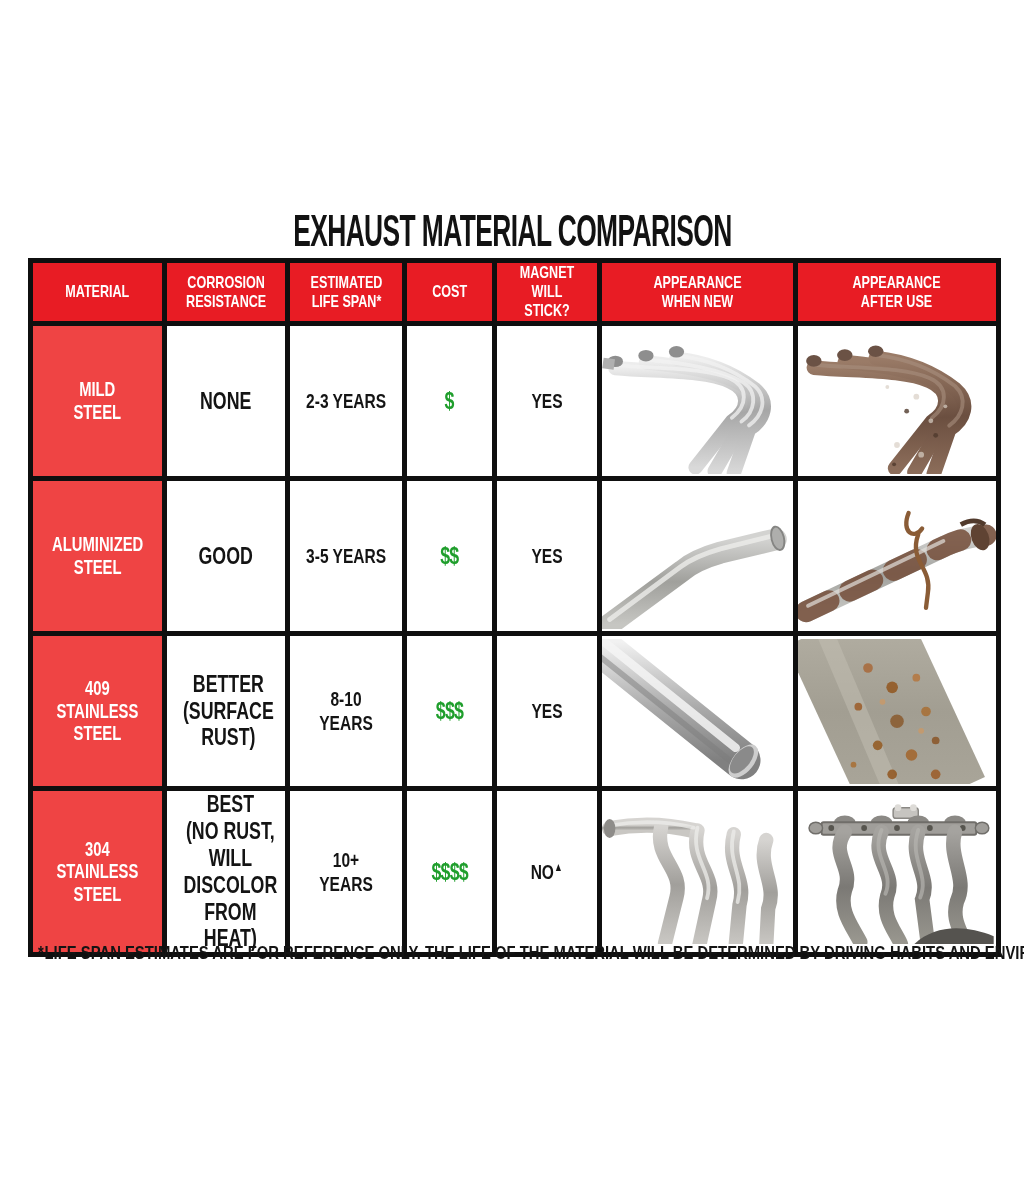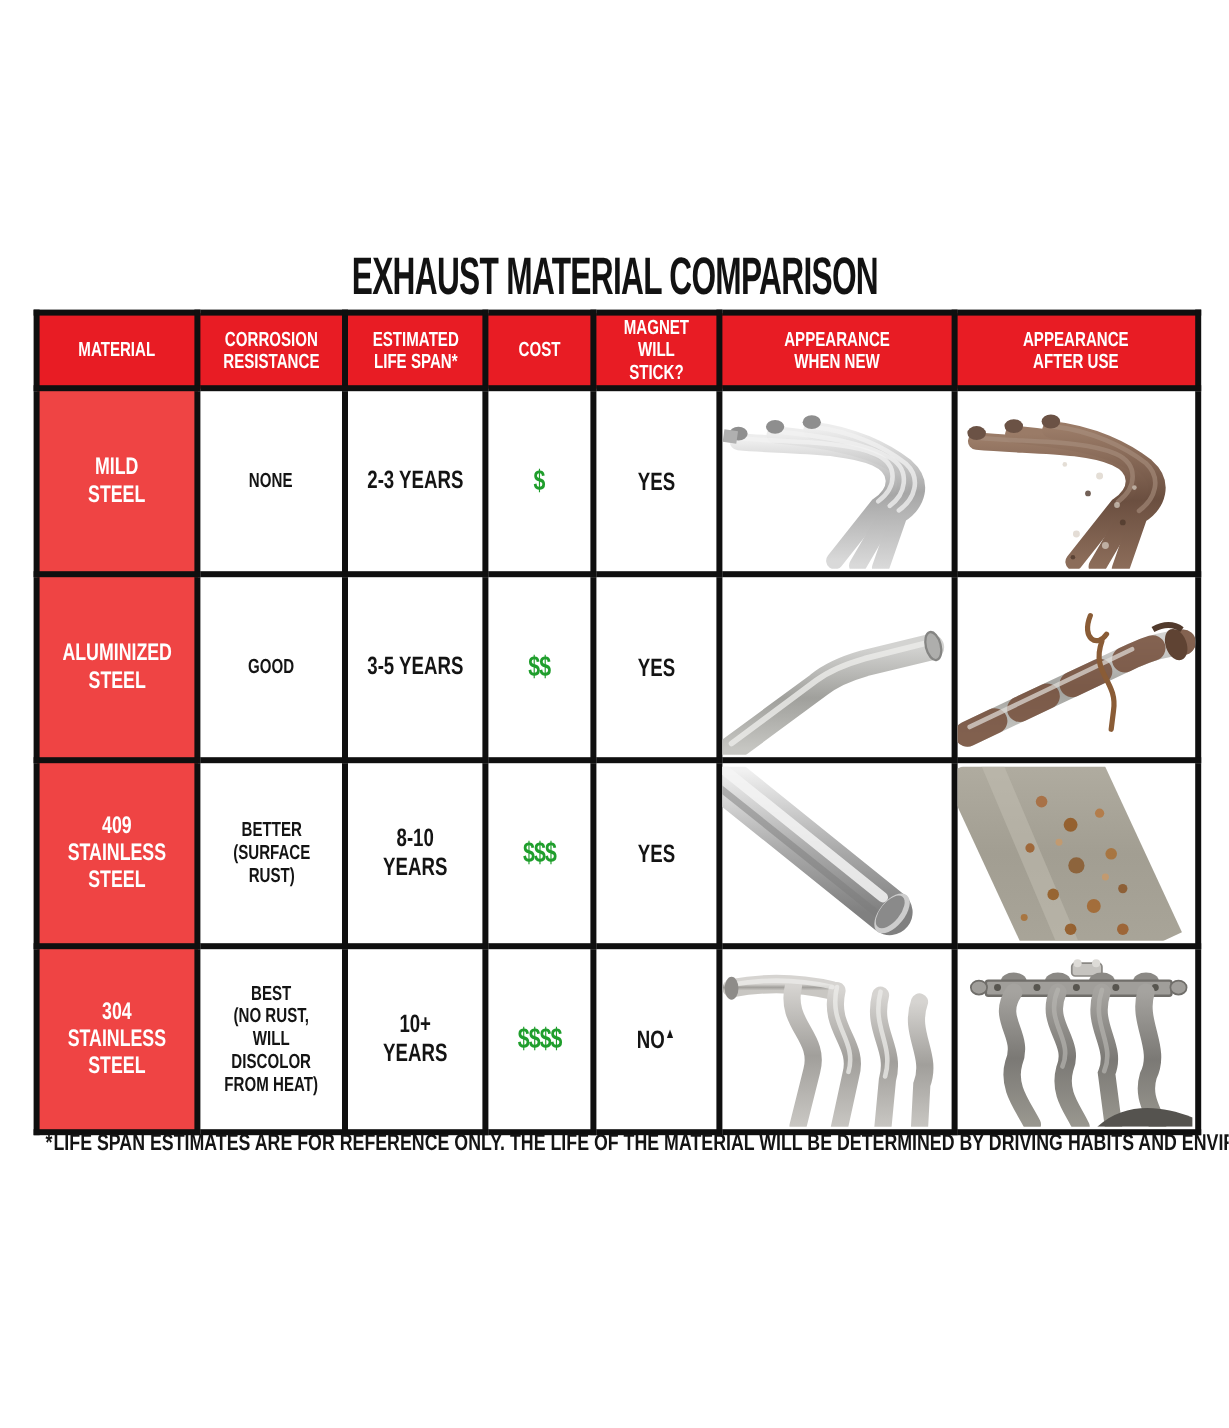--- a/index.html
+++ b/index.html
@@ -19,21 +19,21 @@
   table.cmp {
     position:absolute; left:28px; top:258px; width:968px;
     border-collapse:collapse; table-layout:fixed;
   }
   table.cmp th, table.cmp td { border:5px solid #0f0f0f; text-align:center; vertical-align:middle; padding:0; }
   tr.hdr  { height:58px; }
   tr.row  { height:155px; }
   th.hcell { background:#e81c24; color:#ffffff; font-size:17px; font-weight:bold; }
   td.mat   { background:#ef4444; color:#ffffff; font-size:20px; font-weight:bold; }
   td.val   { background:#ffffff; color:#141414; font-size:21px; font-weight:bold; }
-  td.corr  { font-size:17px; }
+  td.corr  { font-size:24px; }
   td.cost  { color:#1f9e2c; font-size:24px; letter-spacing:-1px; }
   .cell-sup { font-size:12px; vertical-align:8px; }
   td.photo { background:#ffffff; }
   td.photo svg { display:block; width:100%; height:145px; }
 
   .footnotes { position:absolute; left:38px; top:942px; width:980px; color:#141414; }
   .fn { font-weight:bold; font-size:19px; margin-bottom:3px; }
   .fn-star { font-size:19px; margin-right:1px; }
   .fn-tri  { font-size:11px; vertical-align:5px; margin-right:2px; }
 </style>

